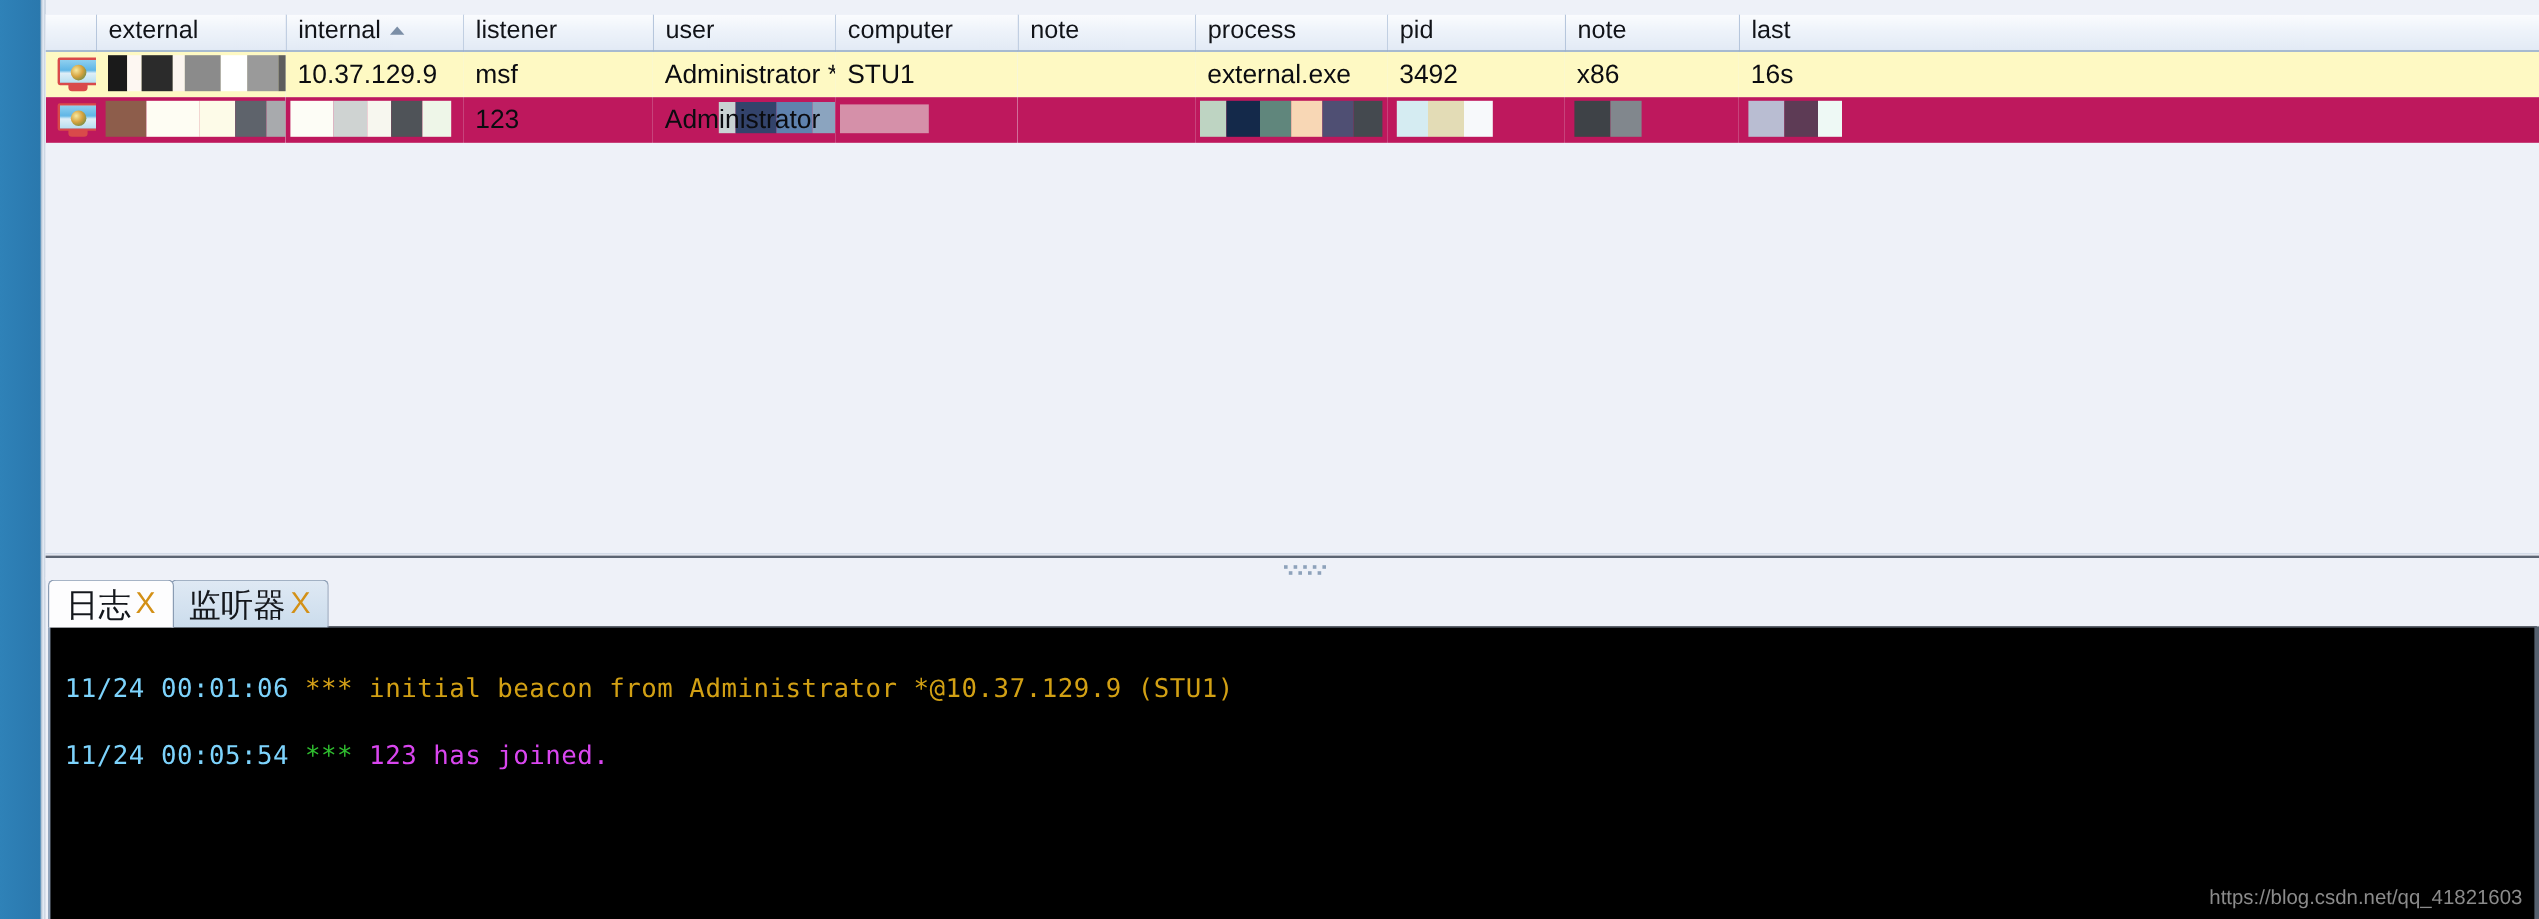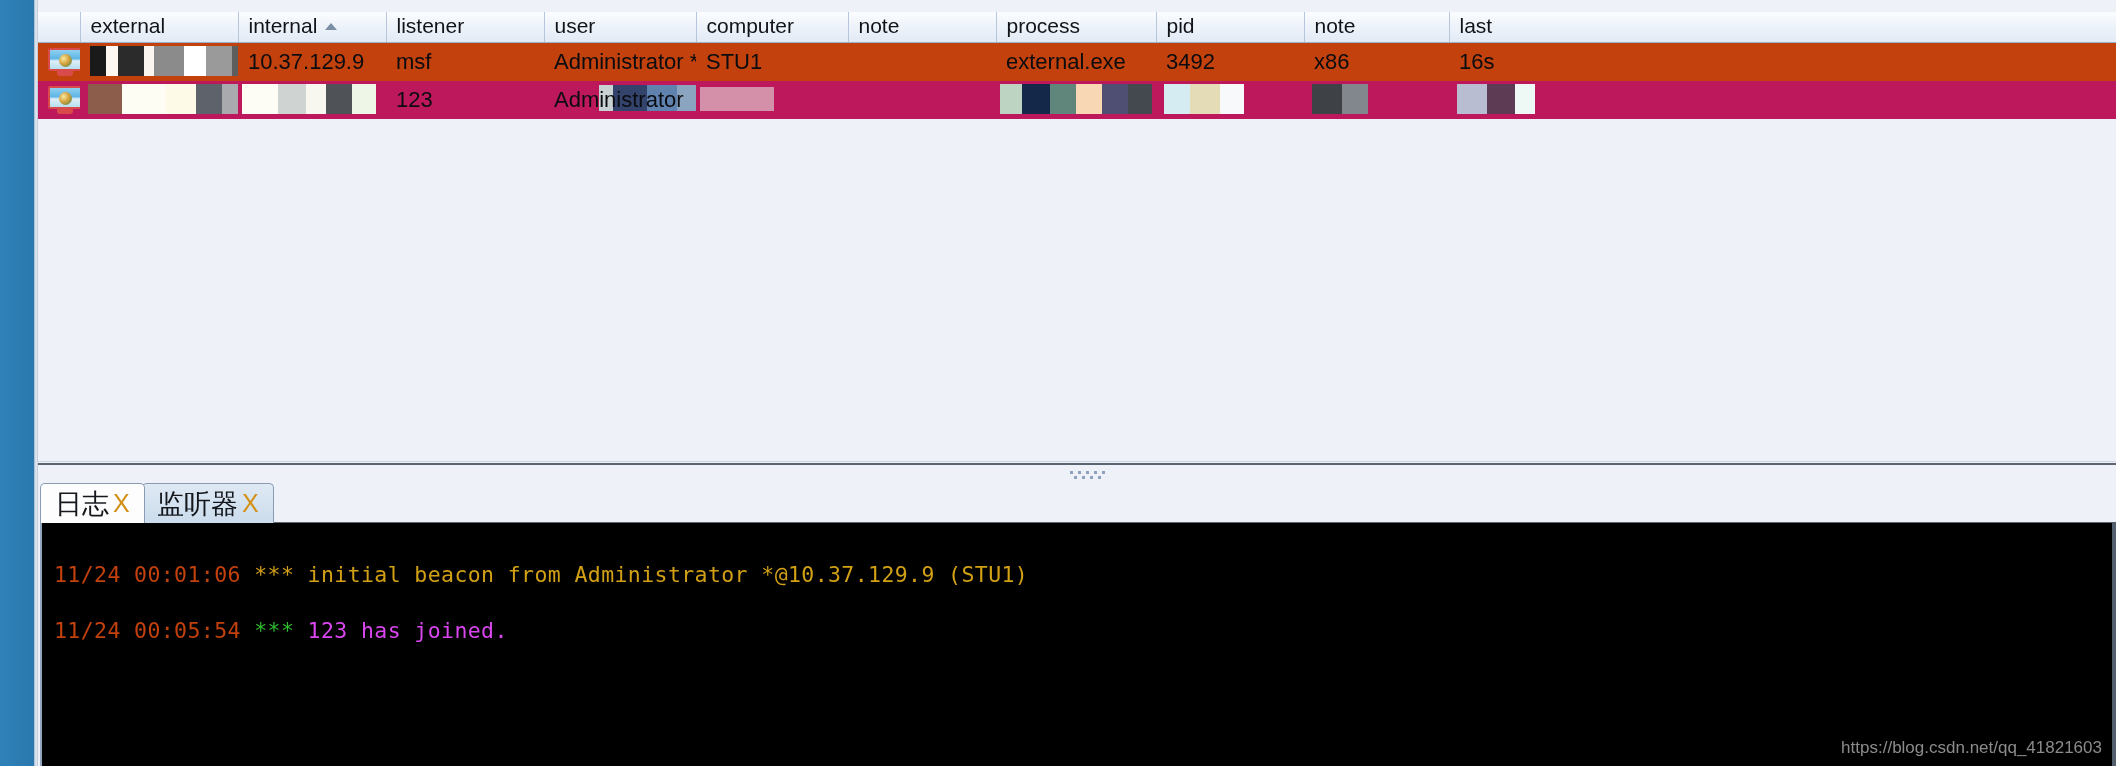--- a/index.html
+++ b/index.html
@@ -91,21 +91,21 @@
   table.beacons tbody td {
     height: 38px;
     padding: 0 0 0 10px;
     font-size: 22px;
     color: #0b0c10;
     white-space: nowrap;
     overflow: hidden;
     vertical-align: middle;
     position: relative;
   }
-  tr.row-a td { background: #c2410c; }
+  tr.row-a td { background: #fef9c3; }
   tr.row-b td { background: #be185d; }
   tr.row-b td { height: 44px; }
 
   td.col-icon { padding-left: 0; text-align: center; }
 
   
   .host-icon {
     display: inline-block;
     position: relative;
     width: 34px; height: 28px;
@@ -244,21 +244,21 @@
     border-top: 1px solid #5d6572;
     box-sizing: border-box;
     overflow: hidden;
     font-family: "DejaVu Sans Mono", monospace;
     font-size: 21.5px;
     line-height: 28px;
     padding: 10px 0 0 12px;
     white-space: pre;
     letter-spacing: 0.4px;
   }
-  .console .ts   { color: #c2410c; }
+  .console .ts   { color: #7dd3fc; }
   .console .st-y { color: #d4a017; }
   .console .st-g { color: #2fbd2f; }
   .console .m-y  { color: #d2a014; }
   .console .m-g  { color: #d946ef; }
 
   .watermark {
     position: absolute;
     right: 14px; bottom: 8px;
     color: #8b8b8b;
     font-size: 17px;

